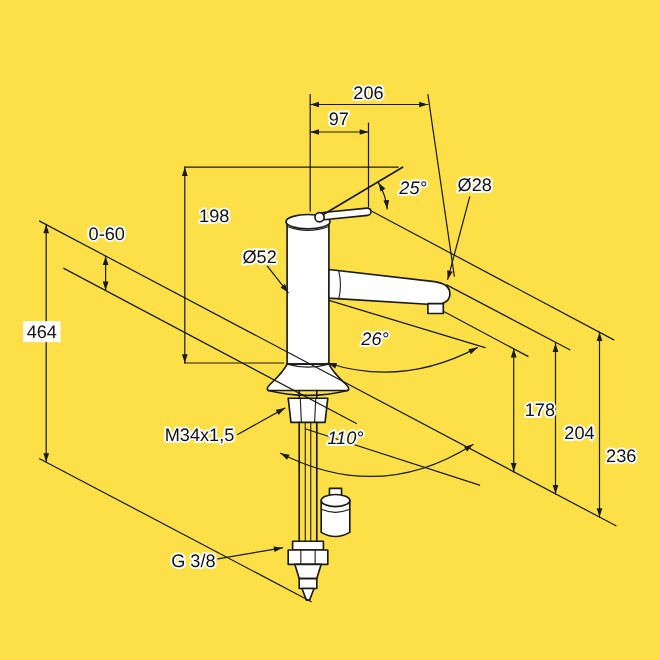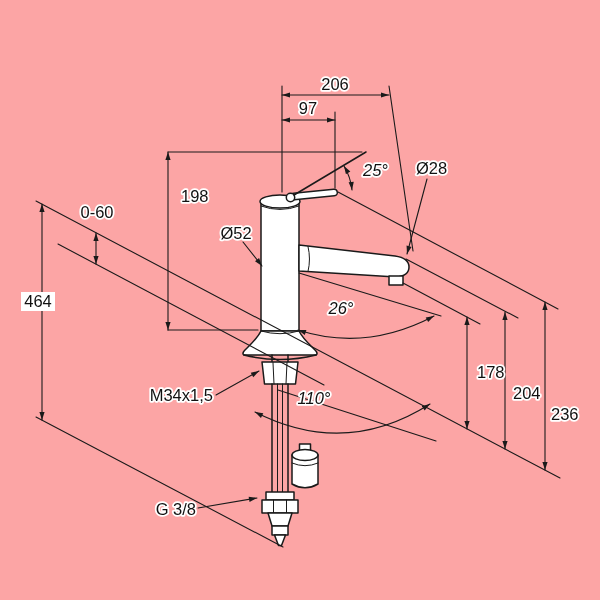--- a/index.html
+++ b/index.html
@@ -1,16 +1,16 @@
 <!DOCTYPE html>
 <html><head>
 <meta charset="utf-8">
 <style>
   html,body{margin:0;padding:0;background:#fff;}
-  .stage{width:600px;height:600px;background:#fca5a5;position:relative;overflow:hidden;}
+  .stage{width:600px;height:600px;background:#fde047;position:relative;overflow:hidden;}
   svg{display:block;}
   .f{fill:#ffffff;stroke:#1a1a1a;stroke-width:1.5;stroke-linejoin:round;}
   .fl{fill:none;stroke:#1a1a1a;stroke-width:1.5;stroke-linecap:round;}
   .ft{fill:none;stroke:#1a1a1a;stroke-width:1;stroke-linecap:round;}
   .d{fill:none;stroke:#1a1a1a;stroke-width:1.1;stroke-linecap:round;}
   .lbl{font-family:"Liberation Sans","DejaVu Sans",sans-serif;font-size:16.5px;fill:#111;
        paint-order:stroke;stroke:#ffffff;stroke-width:3.5;stroke-linejoin:round;}
   .it{font-style:italic;}
 </style>
 </head>

